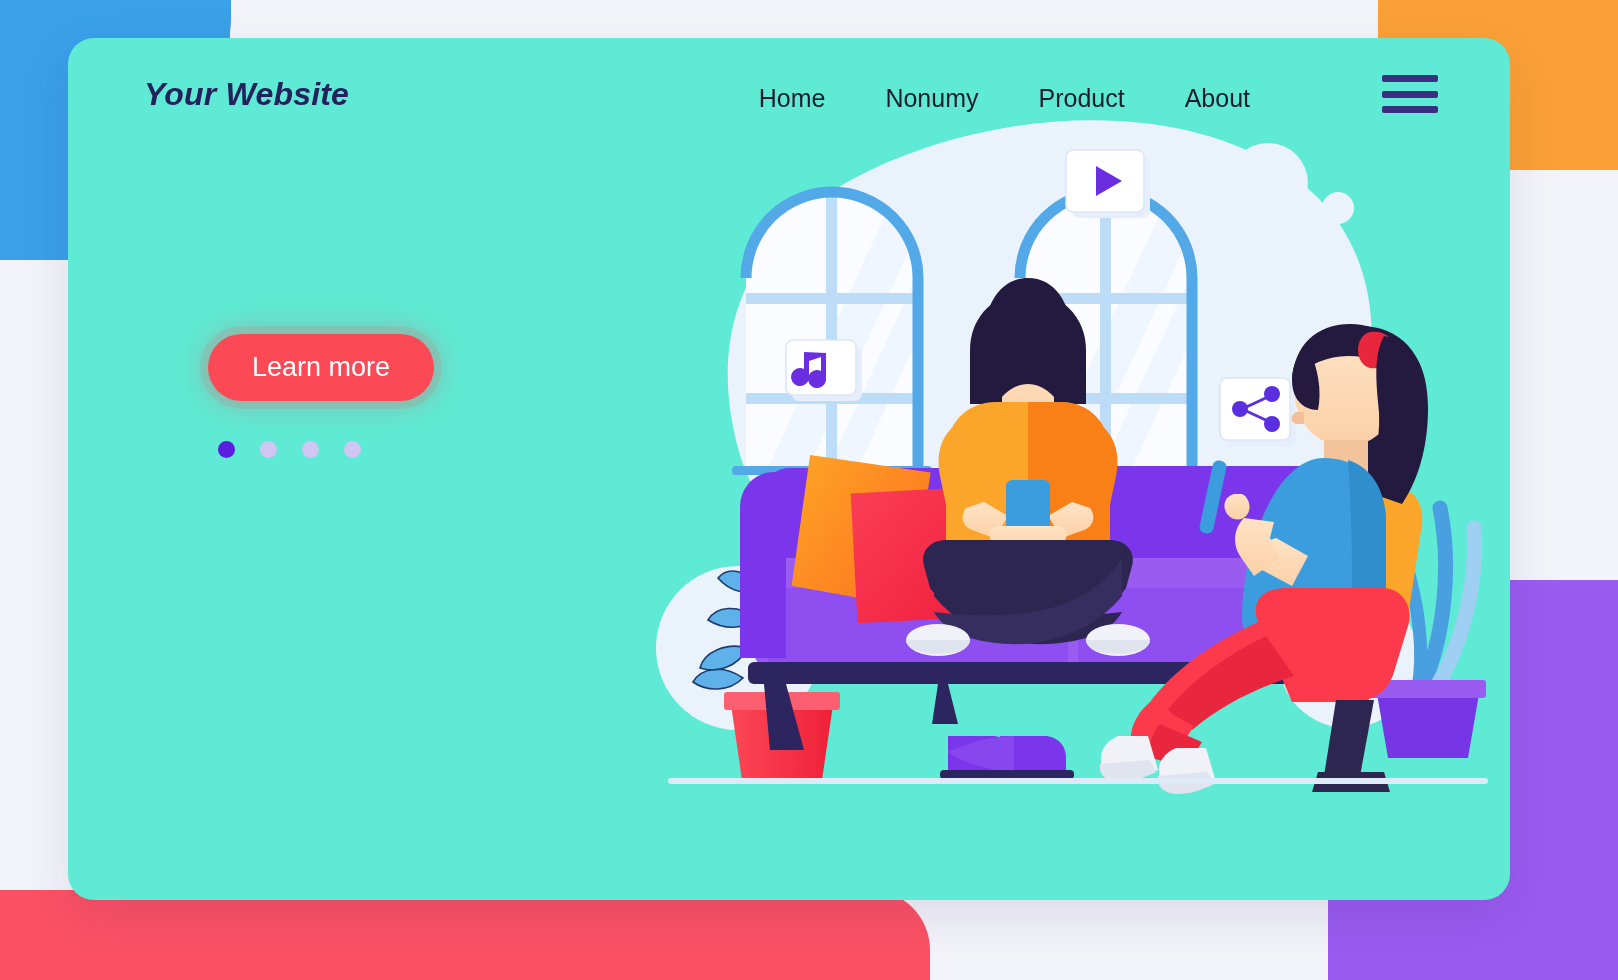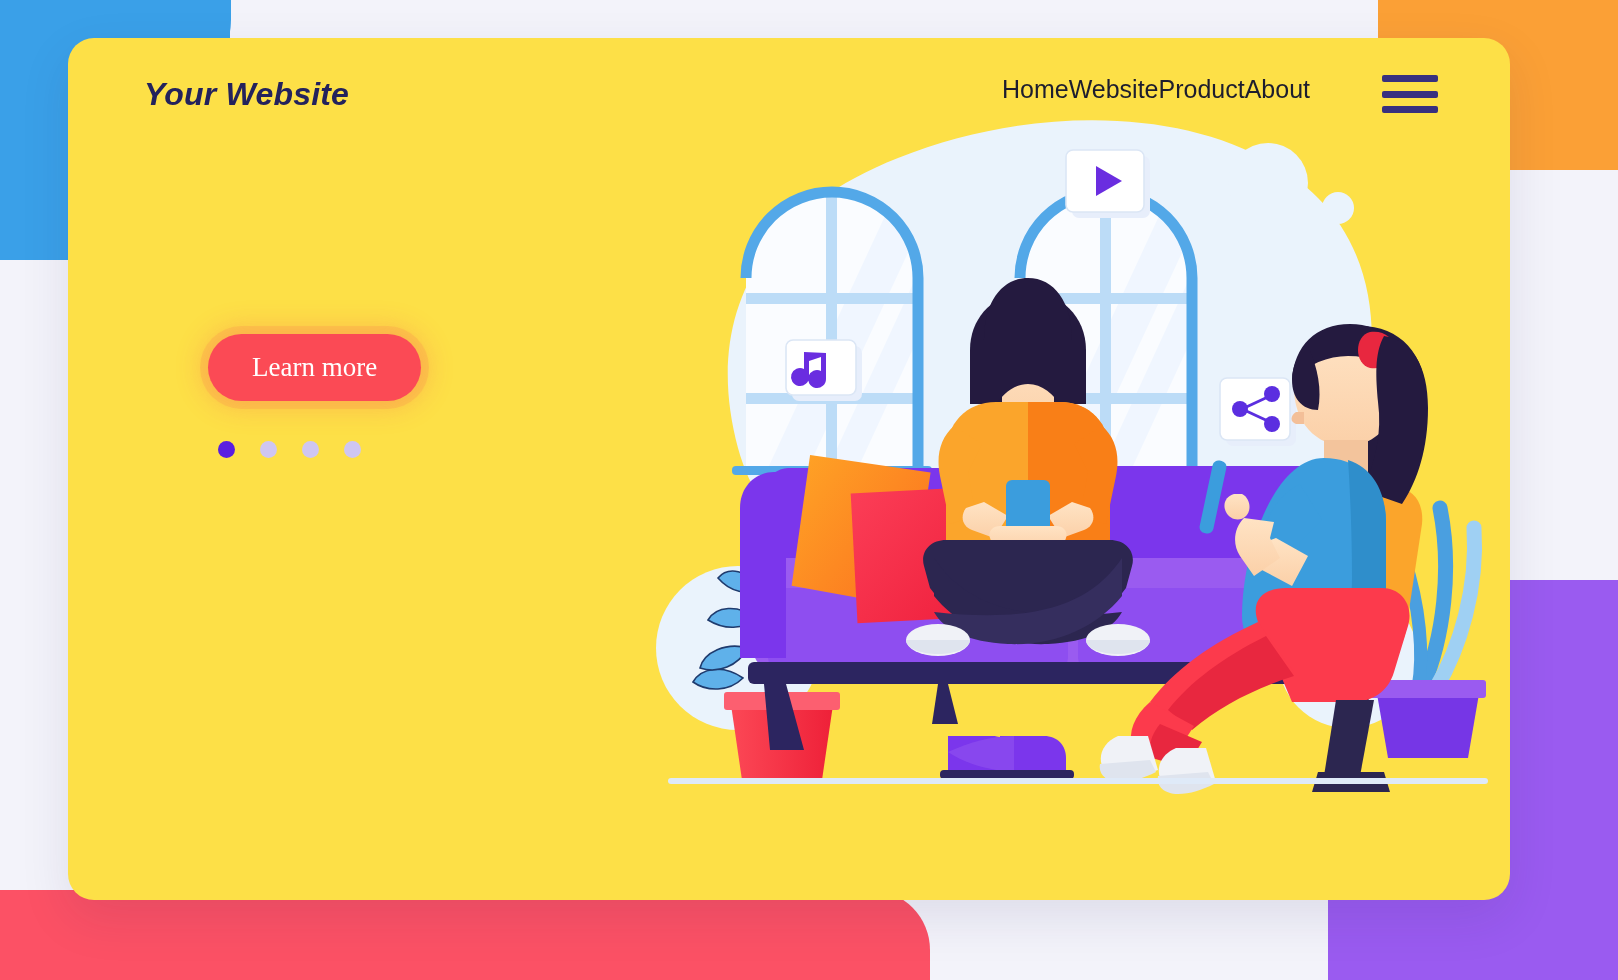--- a/index.html
+++ b/index.html
@@ -33,35 +33,35 @@
     background:#fc5165; border-radius:0 60px 0 0;
   }
   #blob-bottom-right{
     right:-40px; bottom:-30px; width:330px; height:430px;
     background:#9a5bf0; border-radius:90px 0 0 0;
   }
 
   
   #card{
     position:absolute; left:68px; top:38px; width:1442px; height:862px;
-    background:#fde047; border-radius:26px;
+    background:#5eead4; border-radius:26px;
     box-shadow:0 18px 50px rgba(40,30,90,.10);
     overflow:hidden;
   }
 
   
   #header{
     position:absolute; left:0; top:0; width:100%; height:112px;
     display:flex; align-items:center; padding:0 72px 0 76px; z-index:40;
   }
   #logo{
     font-size:32px; font-weight:bold; font-style:italic;
     color:#23225c; letter-spacing:.2px; white-space:nowrap;
   }
-  #nav{ margin-left:auto; display:flex; align-items:flex-start; }
+  #nav{ margin-left:auto; display:flex; align-items:flex-end; gap:60px; }
   .nav-link{
     font-size:25px; color:#1d1d2e; text-decoration:none; white-space:nowrap;
     cursor:pointer;
   }
   #hamburger{
     margin-left:72px; width:56px; height:38px;
     display:flex; flex-direction:column; justify-content:space-between;
     cursor:pointer;
   }
   #hamburger i{ display:block; height:7px; background:#38307f; border-radius:2px; }
@@ -74,21 +74,21 @@
   }
   #headline .l2{ display:block; }
   #sub{
     margin-top:24px; width:460px; font-size:15.5px; line-height:1.62;
     color:#6e6e7a;
   }
   #cta-wrap{ margin-top:66px; padding-left:64px; }
   #cta{
     display:inline-block; background:#fb4a55; color:#fff;
     font-size:27px; padding:18px 44px; border:none; border-radius:40px;
-    cursor:pointer; box-shadow:0 0 0 8px rgba(251,74,85,.13), 0 0 26px 8px rgba(251,74,85,.22);font-family:Liberation Serif, serif;
+    cursor:pointer; box-shadow:0 0 0 8px rgba(251,74,85,.13), 0 0 26px 8px rgba(251,74,85,.22);
   }
   #dots{ margin-top:40px; padding-left:74px; display:flex; gap:25px; }
   .dot{ width:17px; height:17px; border-radius:50%; background:#cfc6f2; cursor:pointer; }
   .dot.active{ background:#5a1ee0; }
 
   
   #illus{ position:absolute; left:580px; top:50px; width:870px; height:720px; }
   #illus svg{ width:100%; height:100%; display:block; }
 </style>
 </head>
@@ -99,21 +99,21 @@
 <div class="blob b2" id="blob-bottom-left"></div>
 <div class="blob" id="blob-bottom-right"></div>
 
 <div id="card">
 
   <div id="header">
     <div id="logo">Your Website</div>
 
     <nav id="nav">
       <a class="nav-link">Home</a>
-      <a class="nav-link">Website</a>
+      <a class="nav-link">Nonumy</a>
       <a class="nav-link">Product</a>
       <a class="nav-link">About</a>
 
       <div id="hamburger">
         <i></i>
         <i></i>
         <i></i>
       </div>
     </nav>
   </div>

